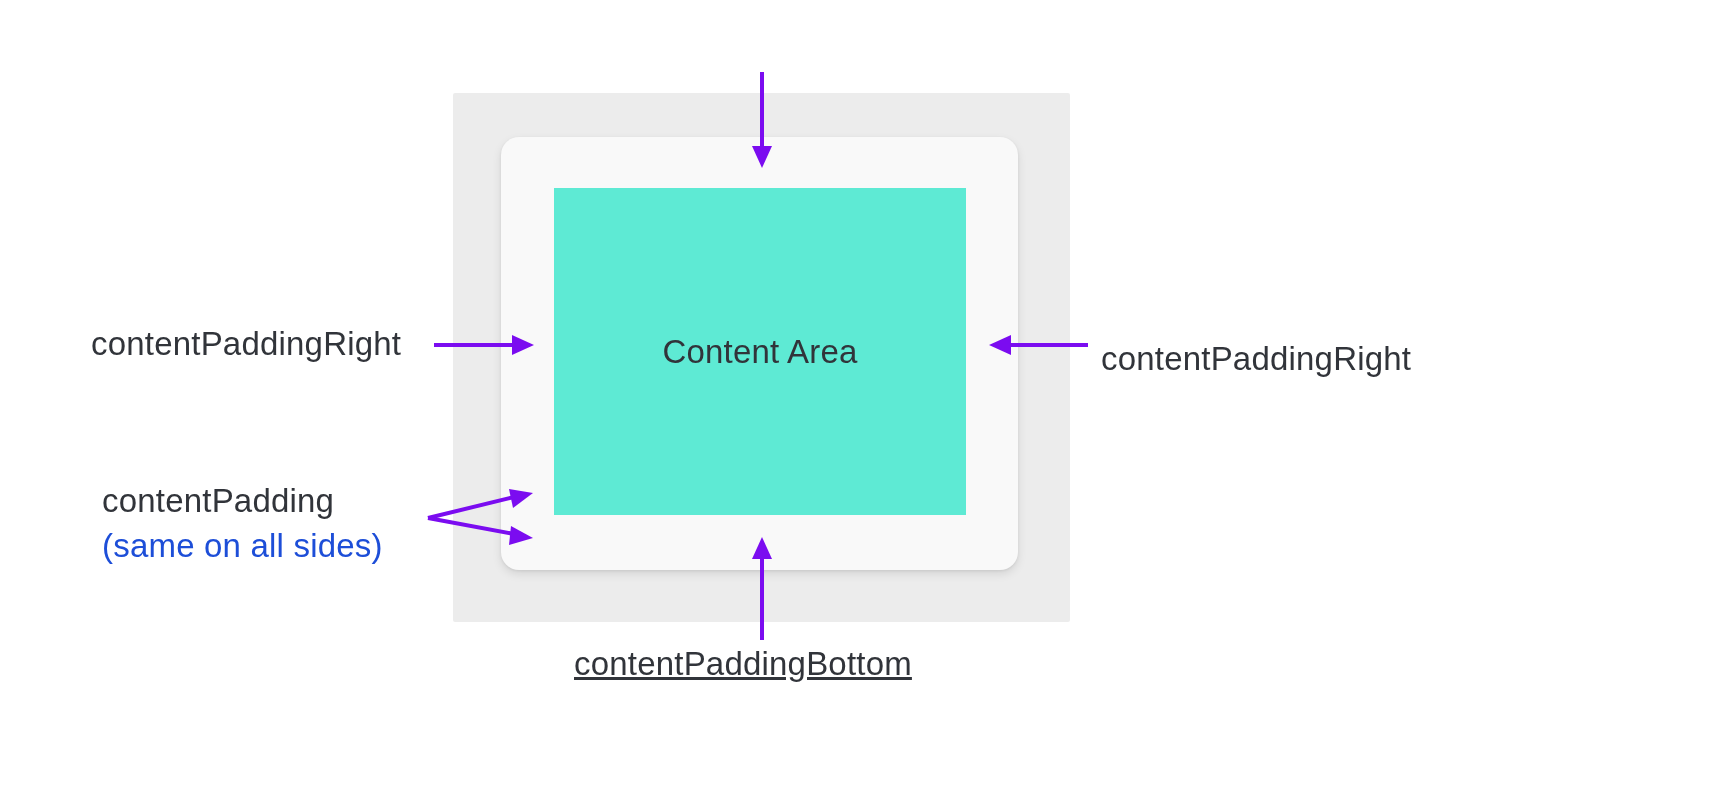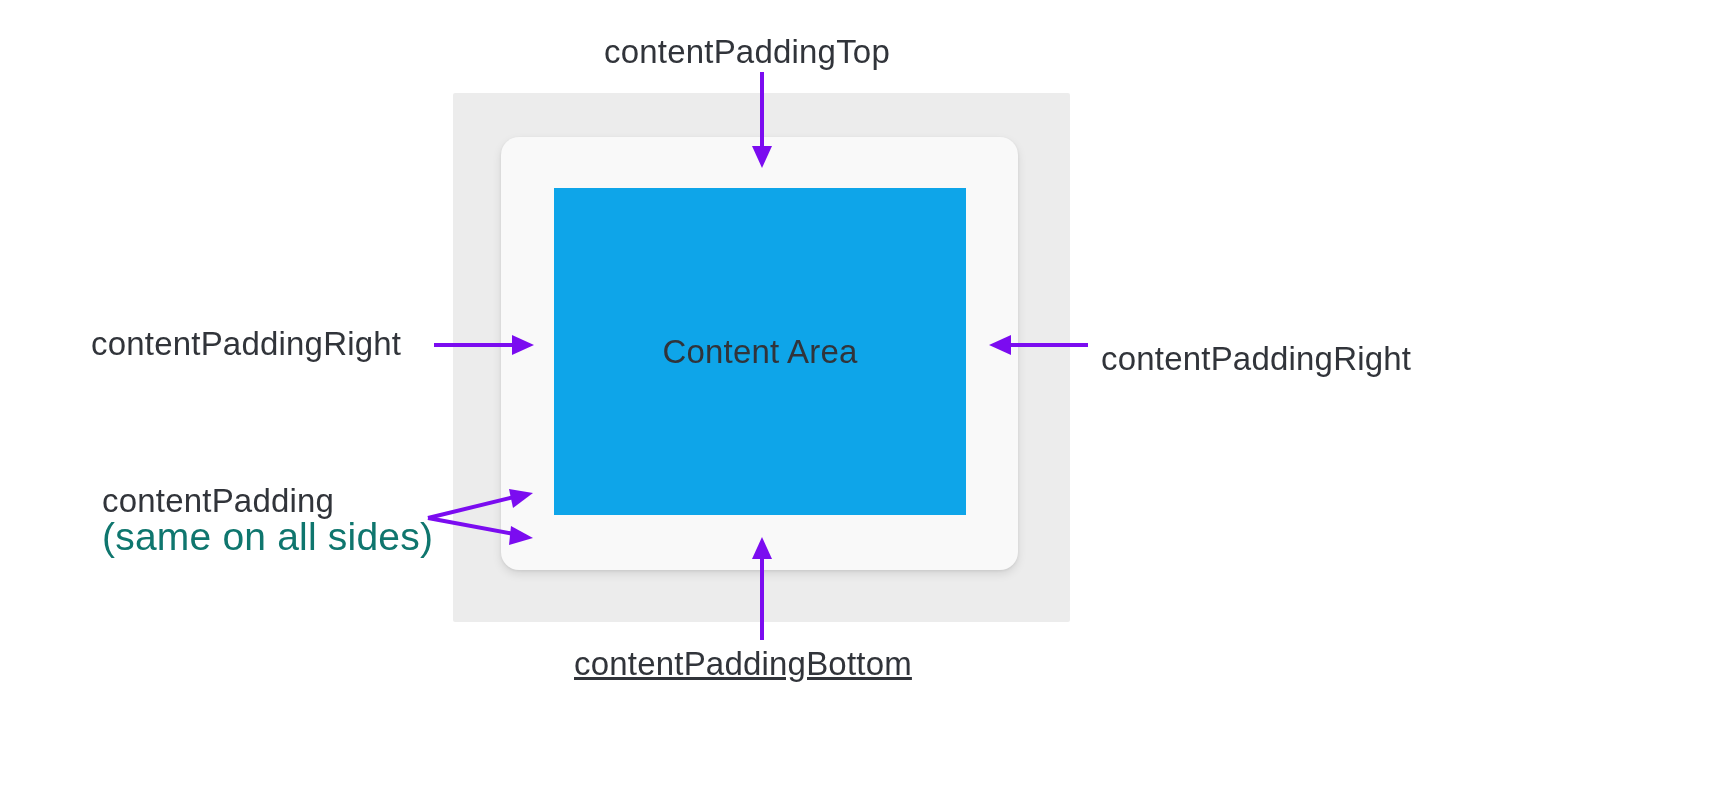--- a/index.html
+++ b/index.html
@@ -43,21 +43,21 @@
     box-shadow: 0 4px 10px rgba(0,0,0,0.10),
                 0 1px 3px rgba(0,0,0,0.07);
   }
 
   .content-box {
     position: absolute;
     left: 554px;
     top: 188px;
     width: 412px;
     height: 327px;
-    background: #0ea5e9;
+    background: #5eead4;
     display: flex;
     align-items: center;
     justify-content: center;
   }
 
   .content-label {
     font-size: 33px;
     color: #31343a;
     letter-spacing: 0.2px;
     white-space: nowrap;
@@ -67,24 +67,24 @@
   .anno {
     position: absolute;
     font-size: 33px;
     color: #31343a;
     white-space: nowrap;
     letter-spacing: 0.2px;
   }
 
   .anno-sub {
     display: block;
-    font-size: 39px;
-    color: #0f766e;
+    font-size: 33px;
+    color: #1d4ed8;
     letter-spacing: 0.2px;
-    margin-top: 0;
+    margin-top: 12px;
   }
 
   #label-top {
     left: 604px;
     top: 33px;
   }
 
   #label-left {
     left: 91px;
     top: 325px;
@@ -154,21 +154,20 @@
     </g>
 
     <g>
       <line x1="428" y1="518" x2="514" y2="497" stroke="#7b0cf0" stroke-width="4"></line>
       <polygon points="533,493 509,489 513,508" fill="#7b0cf0"></polygon>
       <line x1="428" y1="518" x2="514" y2="534" stroke="#7b0cf0" stroke-width="4"></line>
       <polygon points="533,538 511,526 509,545" fill="#7b0cf0"></polygon>
     </g>
   </svg>
 
-  <div class="anno" id="label-top">contentPaddingTop</div>
 
   <div class="anno" id="label-left">contentPaddingRight</div>
 
   <div class="anno" id="label-right">contentPaddingRight</div>
 
   <div class="anno" id="label-bottom">contentPaddingBottom</div>
 
   <div class="anno" id="label-padding-all">
     <span>contentPadding</span>
     <span class="anno-sub">(same on all sides)</span>

